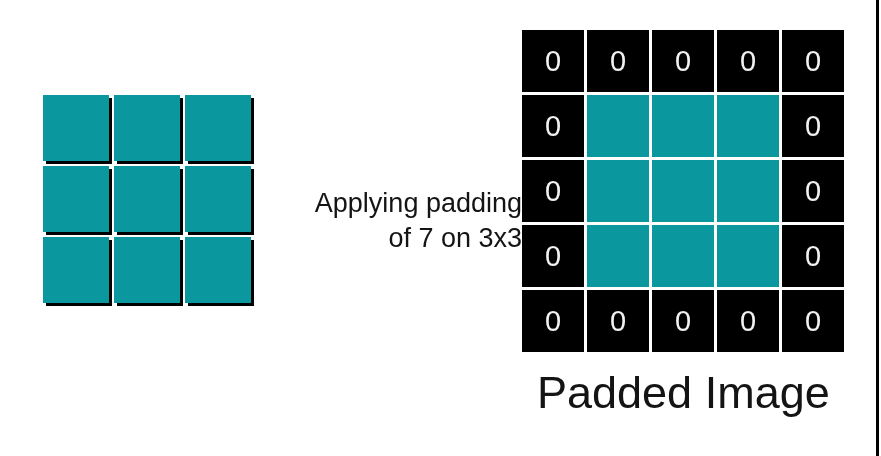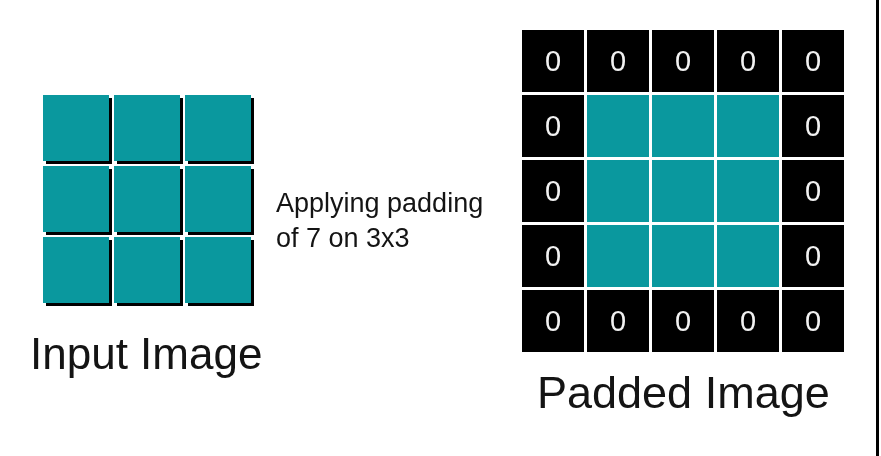--- a/index.html
+++ b/index.html
@@ -26,25 +26,24 @@
   }
   .in-cell {
     background: var(--teal);
     box-shadow: 3px 3px 0 var(--shadow);
   }
   .caption {
     position: absolute;
     left: 252px;
     top: 186px;
     width: 270px;
-    text-align: left;
+    text-align: right;
     font-size: 27px;
     line-height: 35px;
     color: var(--text);
-    padding-left: 24px;
   }
   .grid-label {
     position: absolute;
     color: var(--text);
     white-space: nowrap;
     line-height: 1.15;
   }
   .input-label {
     left: 30px;
     top: 329px;
@@ -101,21 +100,20 @@
       <div class="in-cell"></div>
       <div class="in-cell"></div>
       <div class="in-cell"></div>
     </div>
 
   <div class="caption">
     <div>Applying padding</div>
     <div>of 7 on 3x3</div>
   </div>
 
-  <div class="grid-label input-label">Input Image</div>
 
   <div class="padded-grid">
       <div class="pad-cell zero">0</div>
       <div class="pad-cell zero">0</div>
       <div class="pad-cell zero">0</div>
       <div class="pad-cell zero">0</div>
       <div class="pad-cell zero">0</div>
       <div class="pad-cell zero">0</div>
       <div class="pad-cell teal"></div>
       <div class="pad-cell teal"></div>

